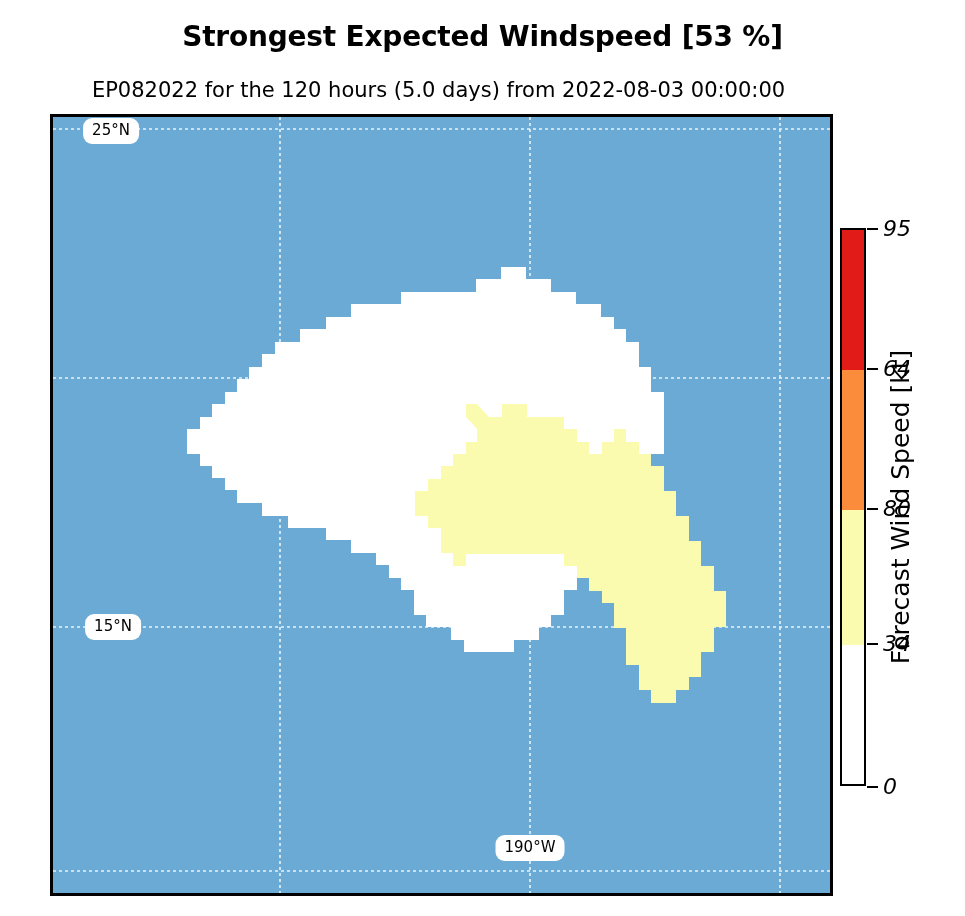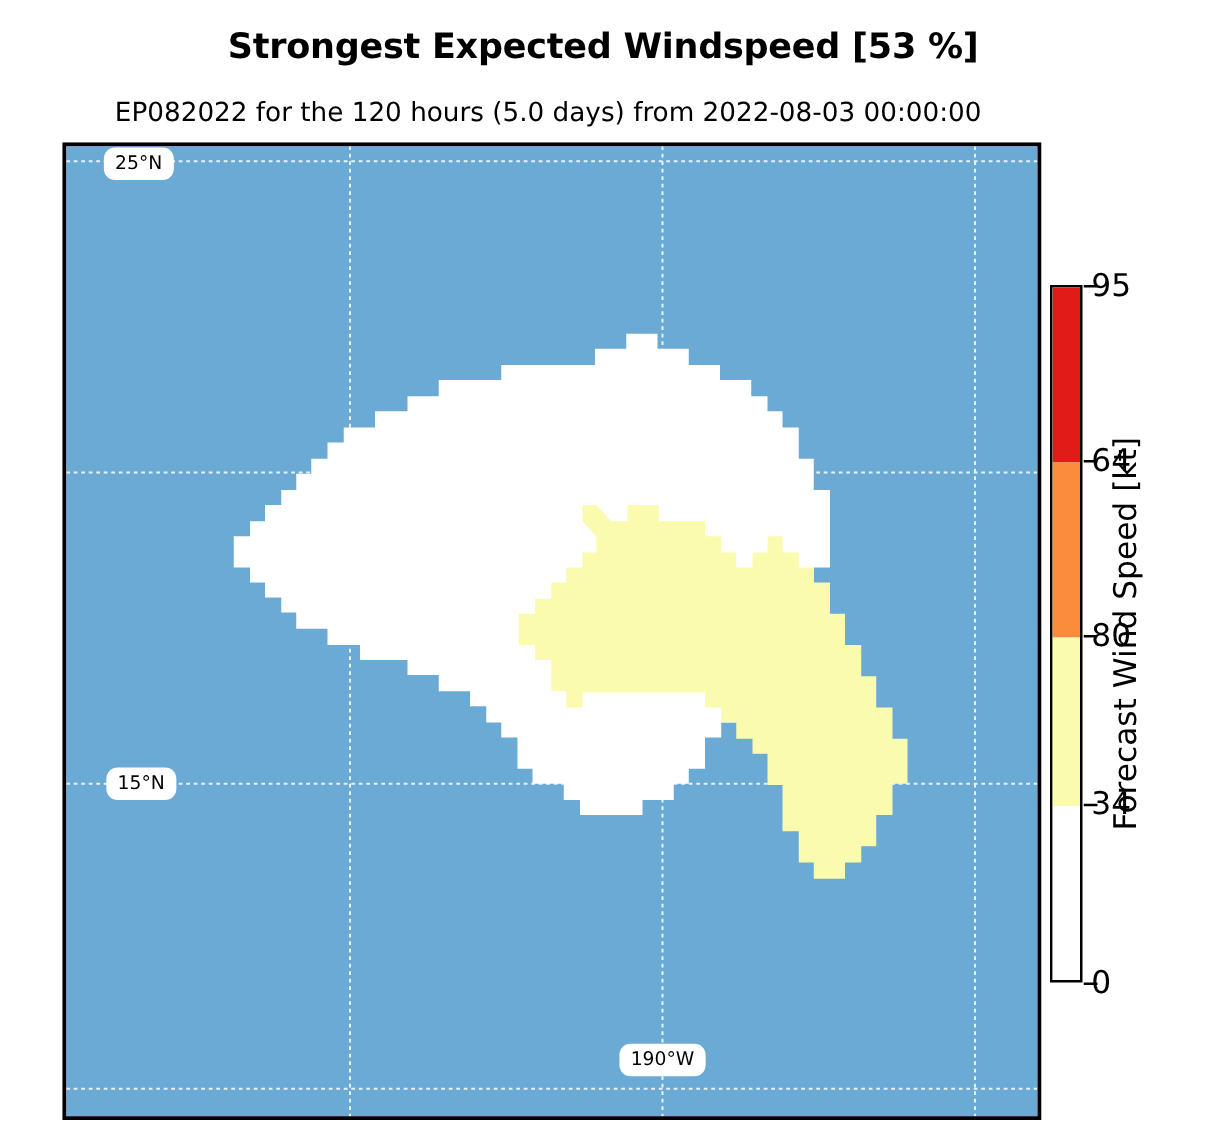--- a/index.html
+++ b/index.html
@@ -43,21 +43,21 @@
 
   
   #map-panel {
     position: absolute;
     left: 50px;
     top: 114px;
     width: 783px;
     height: 782px;
     box-sizing: border-box;
     border: 3px solid #000000;
-    background: #c4b5fd;
+    background: #7f1d1d;
     overflow: hidden;
   }
   #map-inner {
     position: absolute;
     left: 0;
     top: 0;
     width: 777px;
     height: 776px;
   }
   #map-svg {
@@ -105,25 +105,26 @@
   }
   .cb-tick {
     position: absolute;
     left: 29px;
     width: 11px;
     height: 0;
     border-top: 2.5px solid #000000;
   }
   .cb-ticklabel {
     position: absolute;
-    left: 35px;
-    font-size: 25px;
+    left: 45px;
+    font-size: 22px;
     line-height: 25px;
     white-space: nowrap;
     transform: translateY(-50%);
+    font-style: italic;
   }
   #colorbar-axis-label {
     position: absolute;
     left: 886px;
     top: 228px;
     width: 558px;
     height: 30px;
     font-size: 25px;
     line-height: 30px;
     text-align: center;

